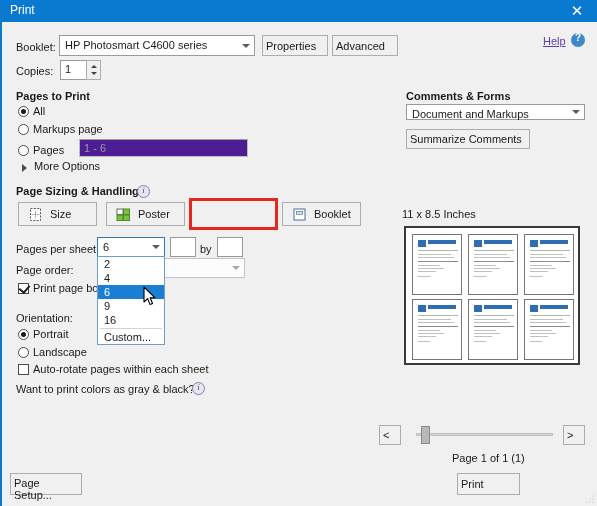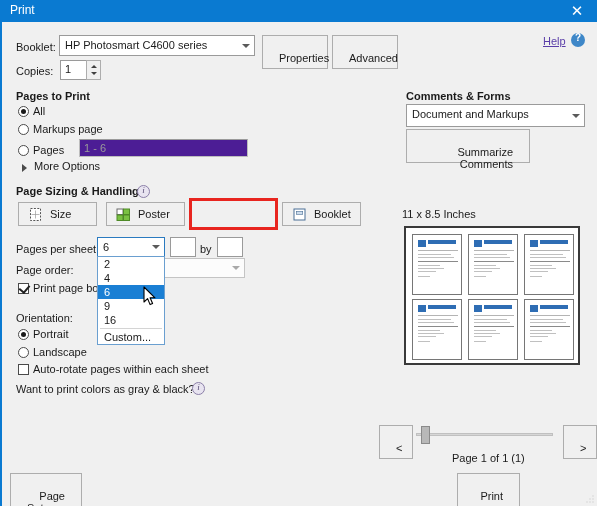--- a/index.html
+++ b/index.html
@@ -43,24 +43,24 @@
   
   .lbl{position:absolute;white-space:nowrap;}
   .bold{font-weight:bold;}
   .btn{
     position:absolute;
     background:#f0f0f0;
     border:1px solid #adadad;
     box-sizing:border-box;
     font-size:11px;
     color:#1a1a1a;
-    text-align:right;
+    text-align:left;
     cursor:pointer;
     font-family:"Liberation Sans",sans-serif;
-    padding:16px;
+    padding:3px;
   }
   .combo{
     position:absolute;
     background:#ffffff;
     border:1px solid #9a9a9a;
     box-sizing:border-box;
     cursor:pointer;
   }
   .combo .val{
     position:absolute;left:5px;top:3px;font-size:11px;white-space:nowrap;
@@ -306,21 +306,21 @@
   <div class="radio" style="left:16px;top:347px"></div>
   <div class="radio-lbl" style="left:31px;top:346px">Landscape</div>
 
   <div class="check" style="left:16px;top:364px"></div>
   <div class="check-lbl" style="left:31px;top:363px">Auto-rotate pages within each sheet</div>
 
   <div class="lbl" style="left:14px;top:383px">Want to print colors as gray &amp; black?</div>
   <div class="info" style="left:190px;top:382px"></div>
 
   <div class="lbl bold" style="left:404px;top:90px">Comments &amp; Forms</div>
-  <div class="combo" style="left:404px;top:104px;width:179px;height:23px">
+  <div class="combo" style="left:404px;top:104px;width:179px;height:16px">
     <span class="val">Document and Markups</span>
     <span class="arrow"></span>
   </div>
   <button class="btn" style="left:404px;top:129px;width:124px;height:20px">Summarize Comments</button>
 
   <div class="lbl" style="left:400px;top:208px">11 x 8.5 Inches</div>
 
   <div id="preview-sheet" style="left:402px;top:226px;width:176px;height:139px">
 
     <div class="pv-page" style="left:6px;top:6px;width:50px;height:61px">

